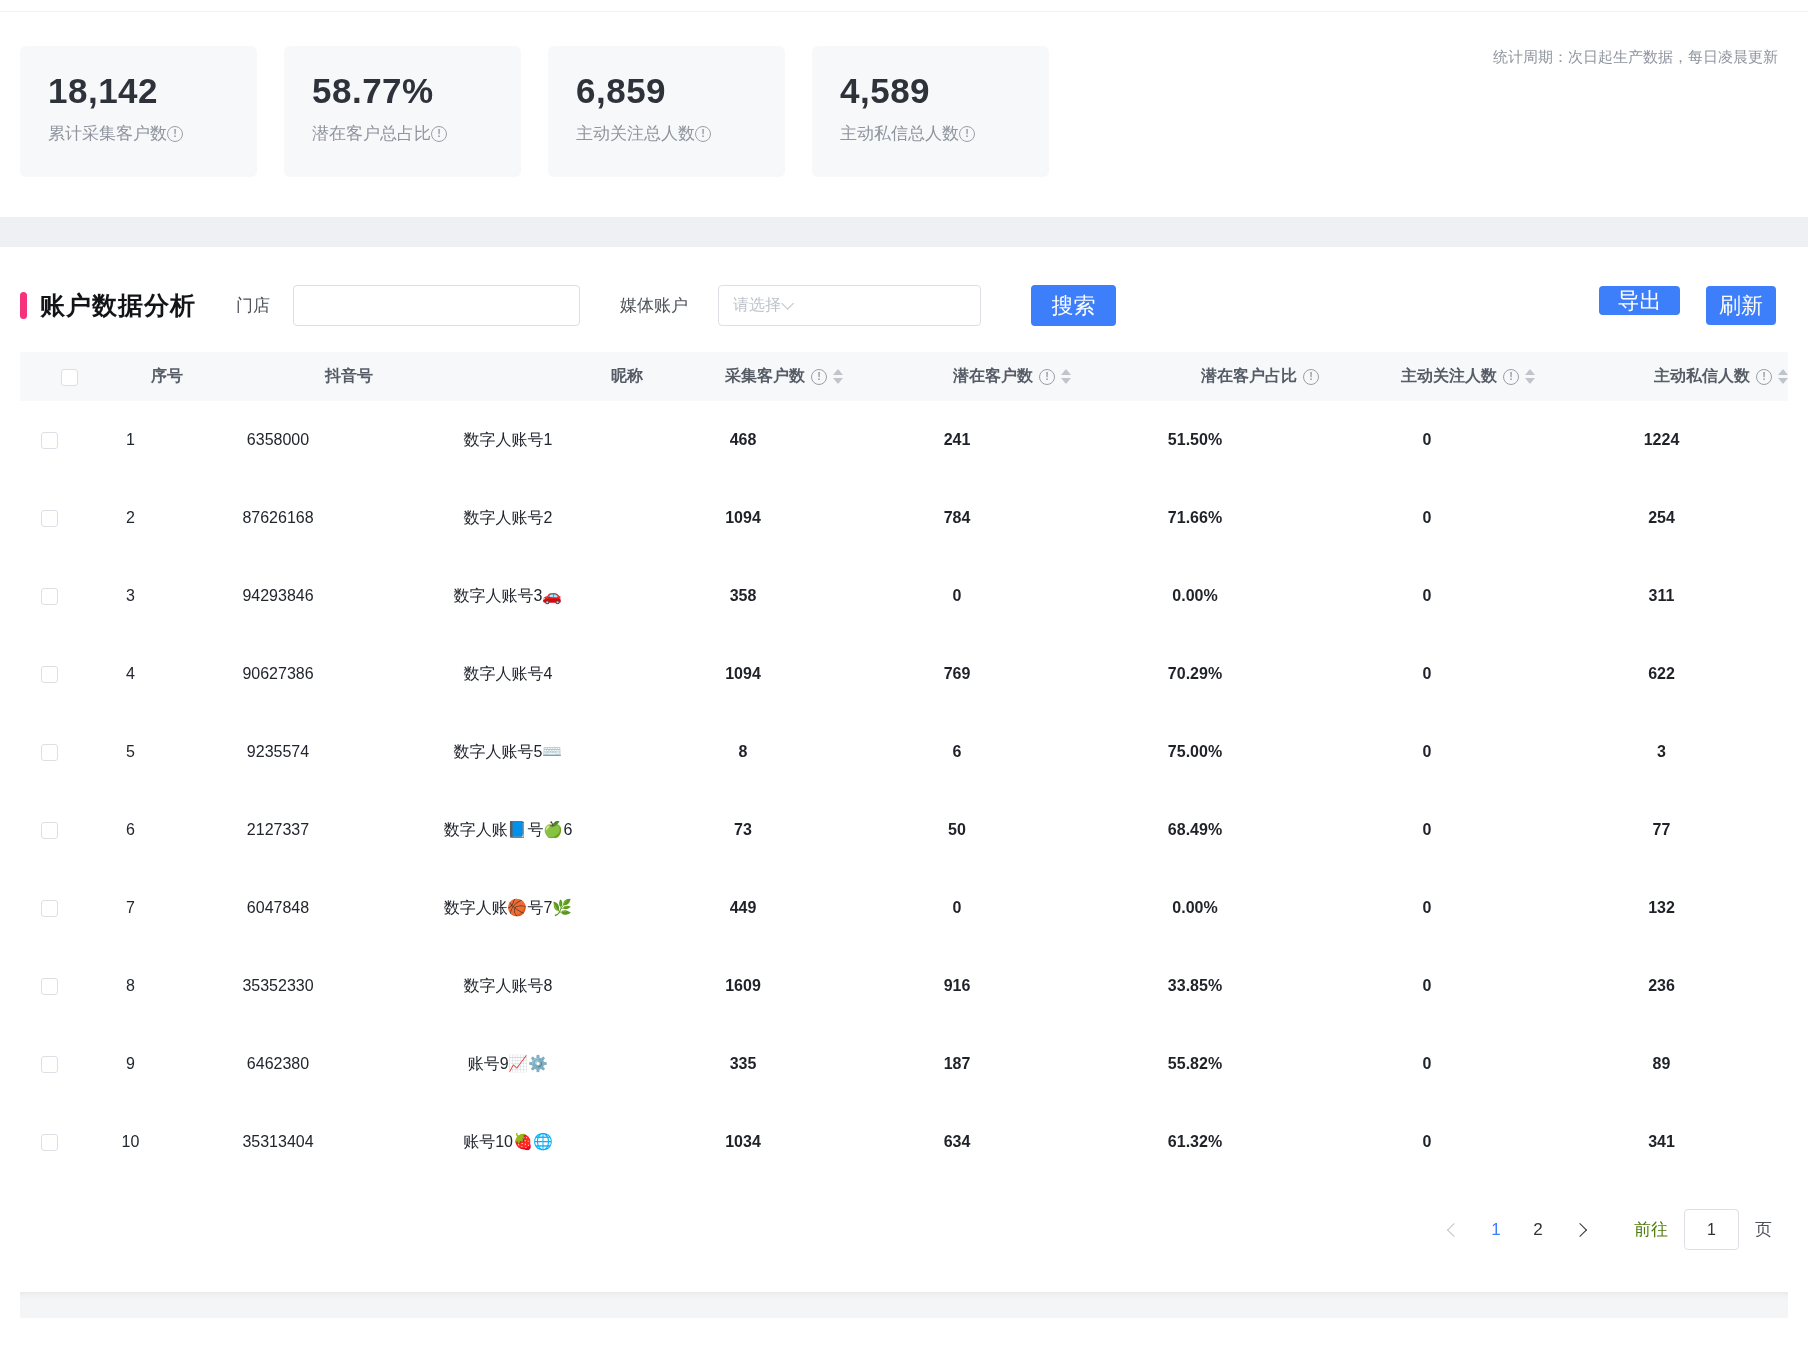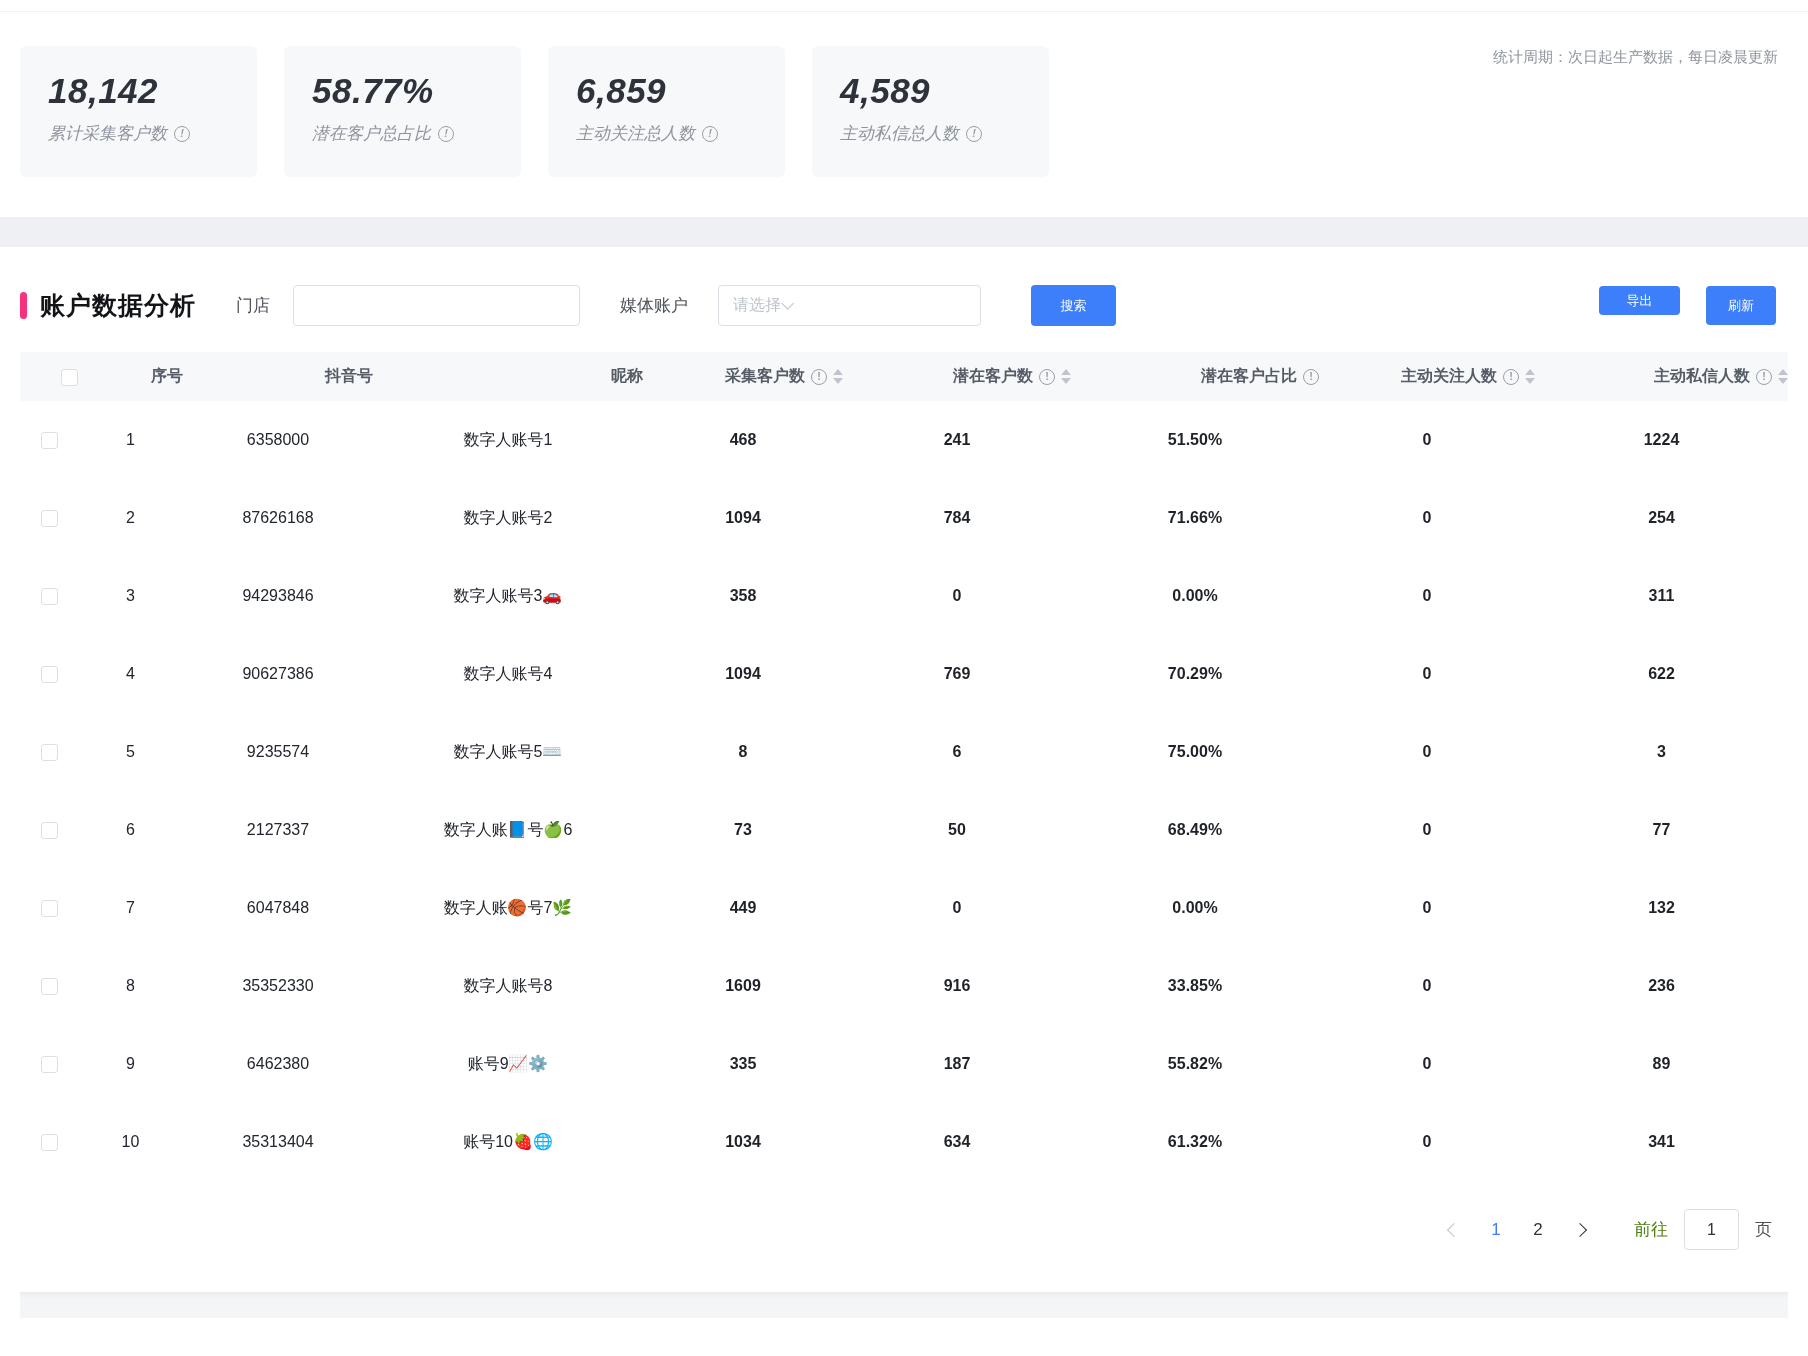--- a/index.html
+++ b/index.html
@@ -12,24 +12,23 @@
     overflow: hidden;
   }
   .topbar { height: 12px; background: #ffffff; border-bottom: 1px solid #f2f2f2; }
 
   
   .stats-wrap { position: relative; padding: 34px 32px 40px 20px; background: #fff; }
   .stats-row { display: flex; gap: 27px; }
   .stat-card {
     width: 237px; height: 131px; background: #f7f8fa; border-radius: 6px;
     padding: 25px 28px;
-    font-style: italic;
   }
   .stat-value { font-size: 35px; font-weight: bold; color: #2e323a; letter-spacing: 0.5px; }
-  .stat-label { margin-top: 11px; font-size: 17px; color: #8f949e; display: flex; align-items: center; gap: 7px; }
+  .stat-label { margin-top: 11px; font-size: 17px; color: #8f949e; display: flex; align-items: center; }
   .note { position: absolute; top: 36px; right: 30px; font-size: 15px; color: #8f949e; }
 
   .divider { height: 30px; background: #eef0f4; }
 
   
   .content { background: #fff; padding: 38px 20px 0 20px; position: relative; }
 
   .section-header { display: flex; align-items: center; }
   .title-bar { width: 7px; height: 27px; border-radius: 3.5px; background: #f5327b; margin-right: 13px; }
   .page-title { font-size: 25px; font-weight: bold; color: #121417; letter-spacing: 1px; }
@@ -44,21 +43,21 @@
     border-radius: 4px; background: #fff; display: flex; align-items: center;
     padding: 2px 14px; cursor: pointer;
   }
   .select-placeholder { font-size: 16px; color: #bfc4cc; }
   .chevron-down {
     width: 9px; height: 9px; border-right: 1.6px solid #c0c4cc; border-bottom: 1.6px solid #c0c4cc;
     transform: rotate(45deg) translateY(-3px);
   }
   .btn {
     border: none; border-radius: 4px; background: #3d7efb; color: #fff;
-    font-size: 13px; font-family: inherit; cursor: pointer;
+    font-size: 22px; font-family: inherit; cursor: pointer;
     display: inline-flex; align-items: center; justify-content: center;
   }
   .btn-search { margin-left: 50px; width: 85px; height: 41px; }
   .header-actions { margin-left: auto; display: flex; gap: 26px; margin-right: 12px; }
   .btn-export { width: 81px; height: 29px; }
   .btn-refresh { width: 70px; height: 39px; }
 
   
   table { width: 100%; border-collapse: collapse; table-layout: fixed; margin-top: 26px; }
   thead th {

